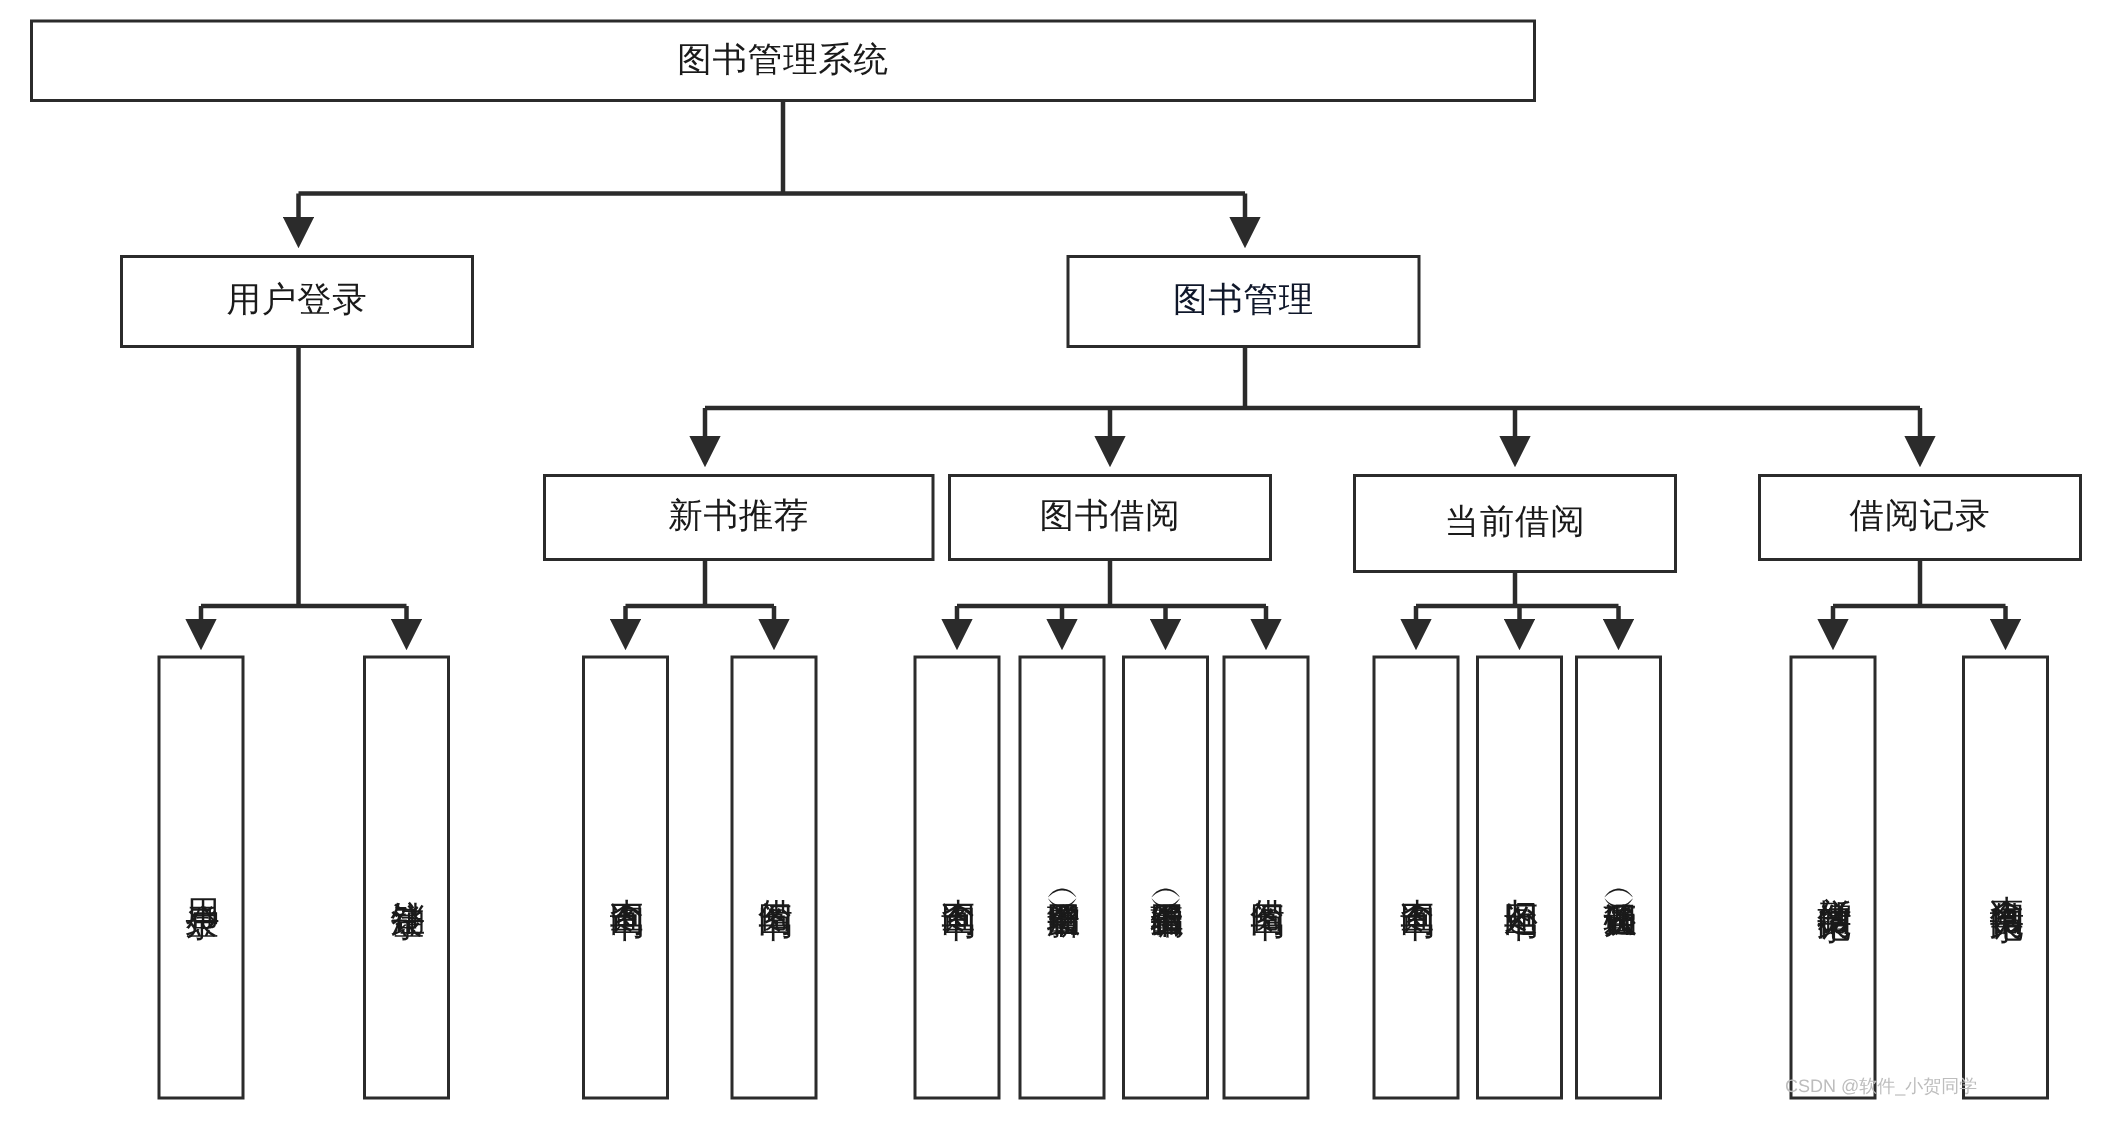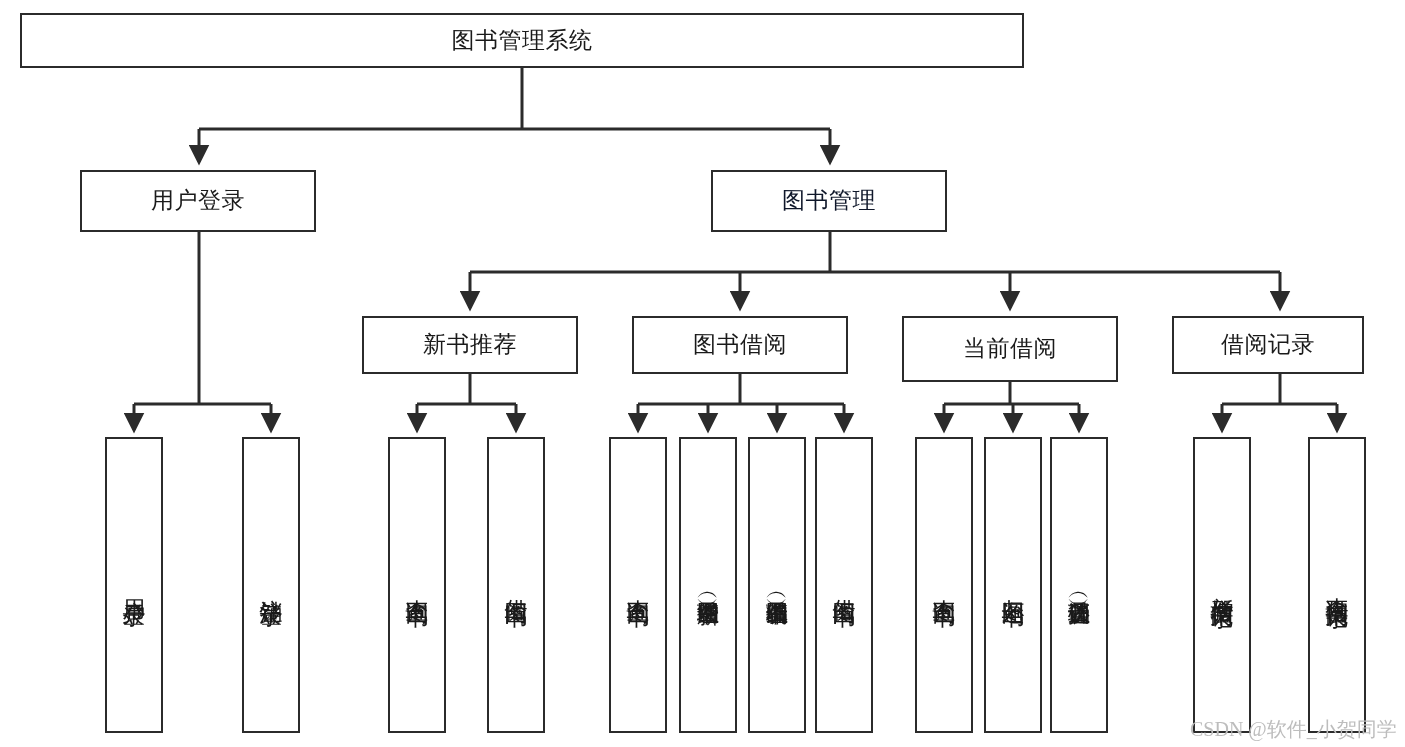--- a/index.html
+++ b/index.html
@@ -54,23 +54,23 @@
     letter-spacing: 2px;
     line-height: 1;
   }
   .node.v .lbl.tight {
     letter-spacing: 0px;
     font-size: 22px;
   }
   .watermark {
     position: absolute;
     color: #bdbdbd;
-    font-size: 20px;
+    font-size: 12px;
     white-space: nowrap;
-    font-family: Liberation Serif, serif;
+    font-family: Liberation Sans, sans-serif;
   }
 </style>
 </head>
 <body>
 
 <div id="canvas" style="background: rgb(255, 255, 255);">
 
   <svg id="wires" viewBox="0 0 1405 747">
     <defs>
       <marker id="arrow" viewBox="0 0 12 12" refX="10" refY="6" markerWidth="7" markerHeight="7" orient="auto-start-reverse">
@@ -125,30 +125,30 @@
     <span class="lbl">图书管理系统</span>
   </div>
 
   <div class="node h" style="left: 80px; top: 170px; width: 236px; height: 62px; border-color: rgb(43, 43, 43); background: rgb(255, 255, 255); color: rgb(26, 26, 26);">
     <span class="lbl">用户登录</span>
   </div>
   <div class="node h" style="left: 711px; top: 170px; width: 236px; height: 62px; border-color: rgb(43, 43, 43); background: rgb(255, 255, 255); color: #0f172a;">
     <span class="lbl">图书管理</span>
   </div>
 
-  <div class="node h" style="left: 362px; top: 316px; width: 216px; height: 58px; border-color: rgb(43, 43, 43); background: rgb(255, 255, 255); color: rgb(26, 26, 26);">
+  <div class="node h" style="left: 362px; top: 316px; width: 261px; height: 58px; border-color: rgb(43, 43, 43); background: rgb(255, 255, 255); color: rgb(26, 26, 26);">
     <span class="lbl">新书推荐</span>
   </div>
   <div class="node h" style="left: 632px; top: 316px; width: 216px; height: 58px; border-color: rgb(43, 43, 43); background: rgb(255, 255, 255); color: rgb(26, 26, 26);">
     <span class="lbl">图书借阅</span>
   </div>
   <div class="node h" style="left: 902px; top: 316px; width: 216px; height: 66px; border-color: rgb(43, 43, 43); background: rgb(255, 255, 255); color: rgb(26, 26, 26);">
     <span class="lbl">当前借阅</span>
   </div>
-  <div class="node h" style="left: 1172px; top: 316px; width: 192px; height: 58px; border-color: rgb(43, 43, 43); background: rgb(255, 255, 255); color: rgb(26, 26, 26);">
+  <div class="node h" style="left: 1172px; top: 316px; width: 216px; height: 58px; border-color: rgb(43, 43, 43); background: rgb(255, 255, 255); color: rgb(26, 26, 26);">
     <span class="lbl">借阅记录</span>
   </div>
 
   <div class="node v" style="left: 105px; top: 437px; width: 58px; height: 296px; border-color: rgb(43, 43, 43); background: rgb(255, 255, 255); color: rgb(26, 26, 26);">
     <span class="lbl">用户登录</span>
   </div>
   <div class="node v" style="left: 242px; top: 437px; width: 58px; height: 296px; border-color: rgb(43, 43, 43); background: rgb(255, 255, 255); color: rgb(26, 26, 26);">
     <span class="lbl">注销登录</span>
   </div>
   <div class="node v" style="left: 388px; top: 437px; width: 58px; height: 296px; border-color: rgb(43, 43, 43); background: rgb(255, 255, 255); color: rgb(26, 26, 26);">

